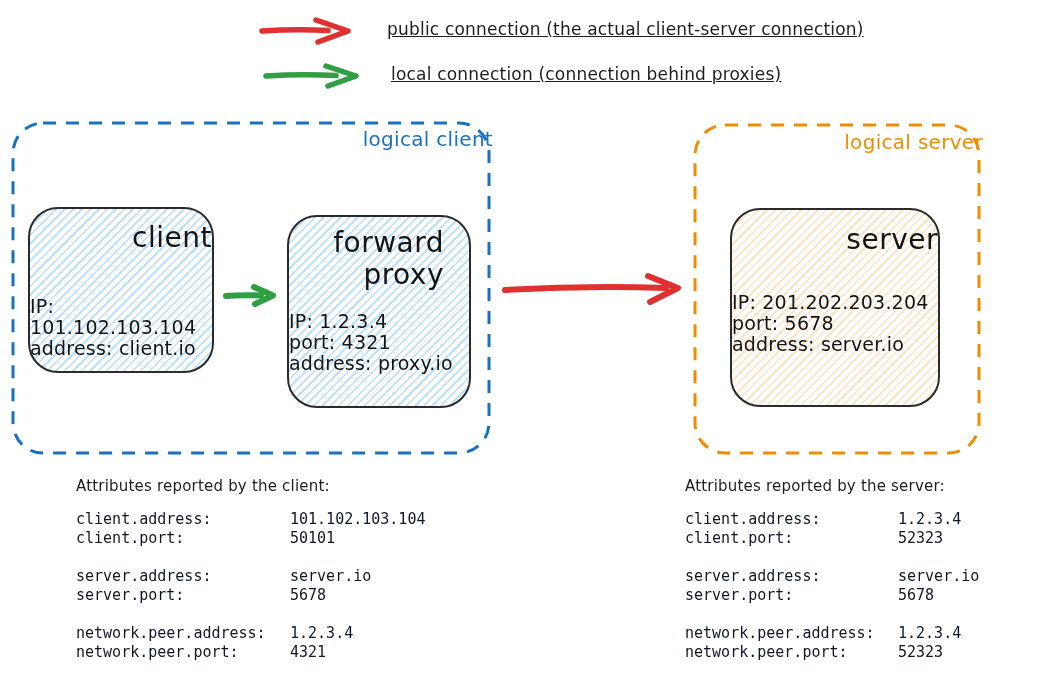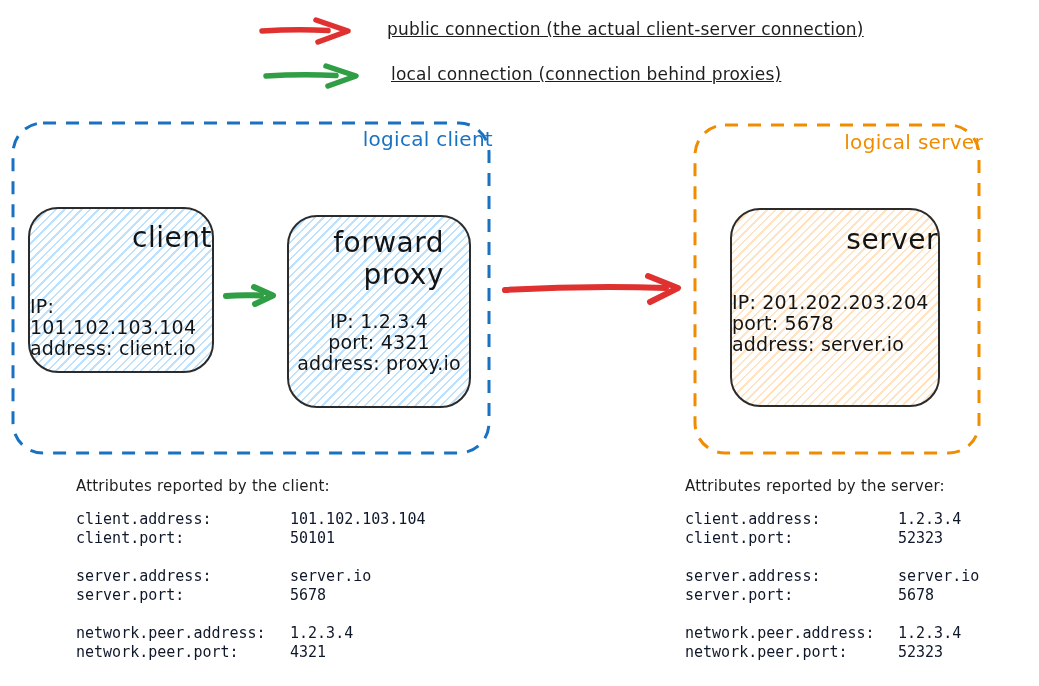--- a/index.html
+++ b/index.html
@@ -34,21 +34,21 @@
   }
   .node-title{
     text-align:right;font-size:28px;line-height:32px;letter-spacing:.5px;
     margin:0 auto;color:#141414;
   }
   .node-proxy .node-title{width:130px;padding-top:10px;}
   .node-client .node-title{padding-top:13px;}
   .node-server .node-title{padding-top:14px;}
   .node-lines{font-size:19px;line-height:21px;letter-spacing:.2px;color:#141414;}
   .node-client .node-lines{margin-top:42px;}
-  .node-proxy  .node-lines{margin-top:20px;text-align:center;}
+  .node-proxy  .node-lines{margin-top:20px;}
   .node-server .node-lines{margin-top:36px;}
 
   
   .attr-section{width:380px;}
   .attr-title{font-size:15px;letter-spacing:.2px;margin-bottom:15px;color:#1e1e1e;white-space:nowrap;}
   .attr-group{margin-bottom:19px;}
   .attr-row{display:grid;grid-template-columns:214px 1fr;
     font-family:"DejaVu Sans Mono","Liberation Mono",monospace;
     font-size:15px;line-height:19px;color:#0f172a;white-space:nowrap;}
   .attr-section.right .attr-row{grid-template-columns:213px 1fr;}

